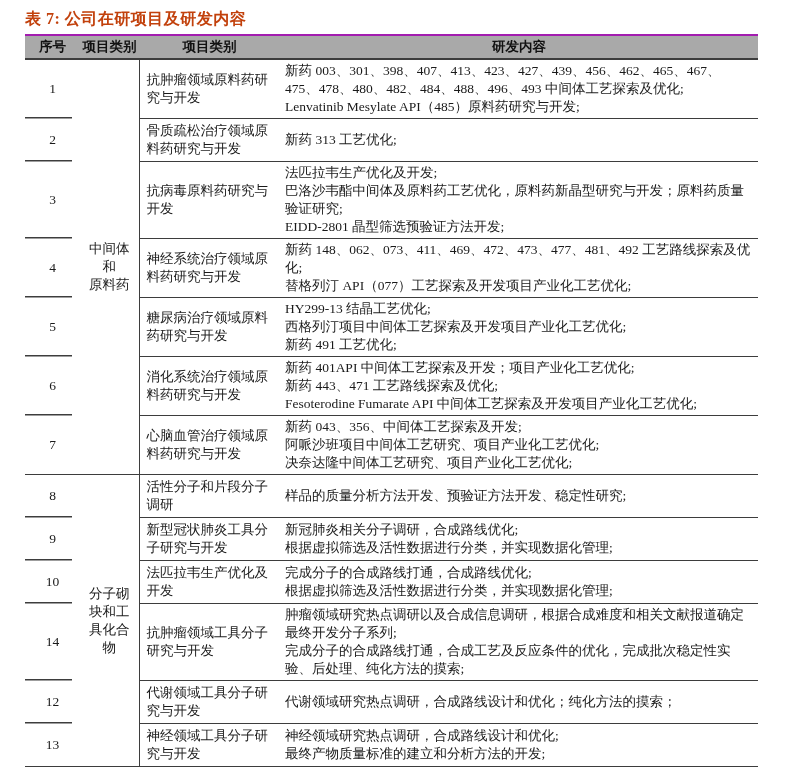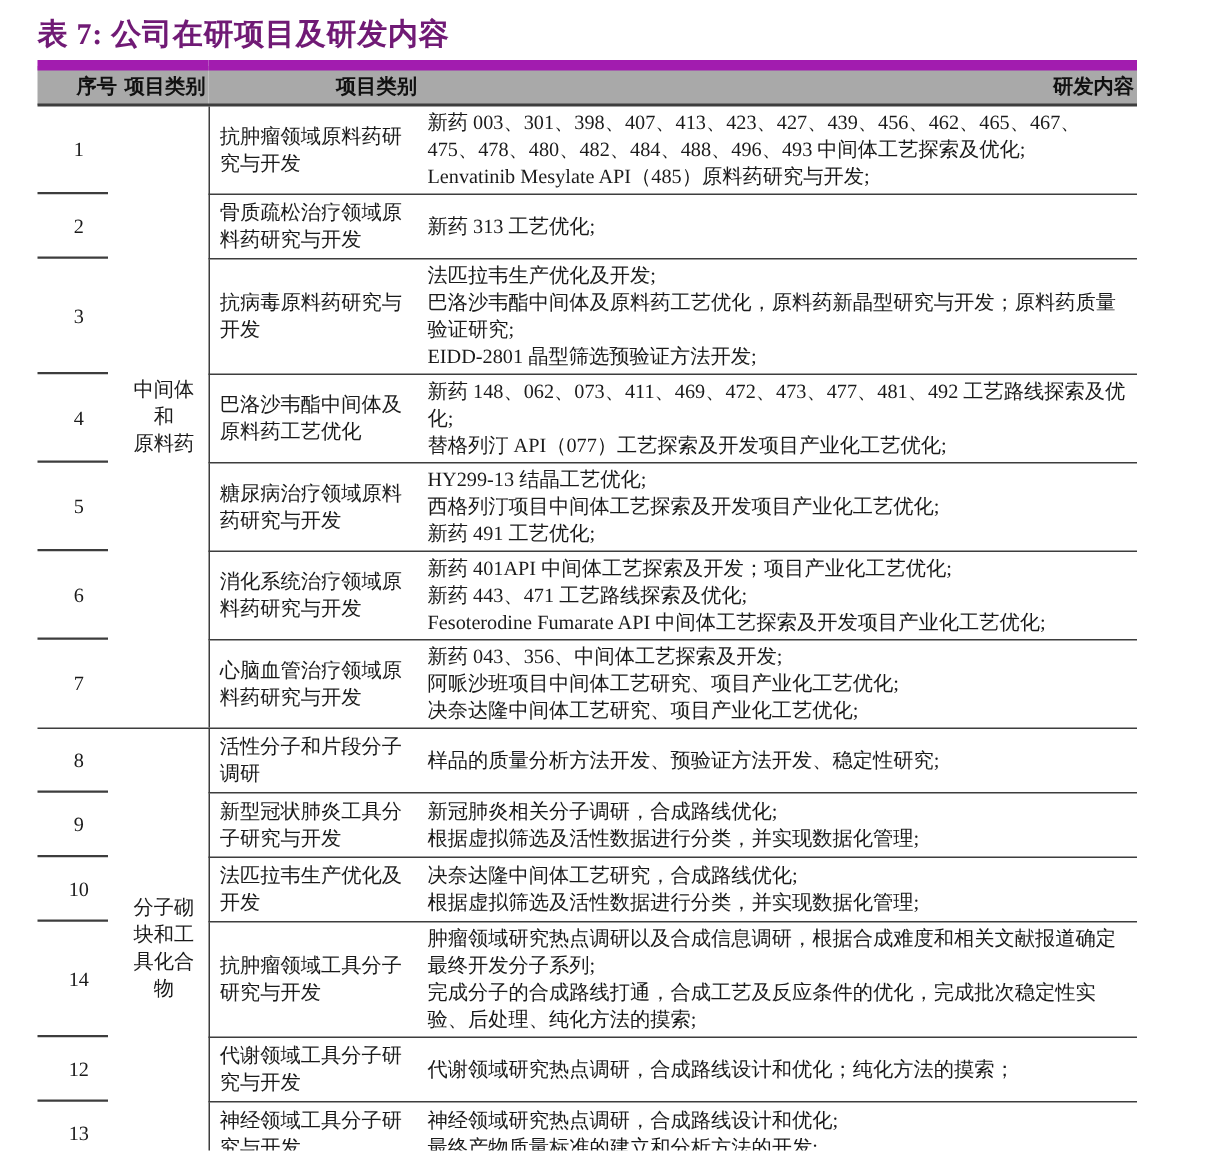--- a/index.html
+++ b/index.html
@@ -11,40 +11,40 @@
     font-family: "Liberation Serif", "DejaVu Serif", serif;
     color: #1a1a1a;
   }
   .page {
     width: 805px;
     height: 767px;
     overflow: hidden;
   }
   .doc-title {
     margin: 9px 0 4px 25px;
-    font-size: 20px;
+    font-size: 16px;
     font-weight: 700;
     letter-spacing: 0.5px;
-    color: #701a75;
+    color: #c2410c;
   }
   table.rnd-table {
     border-collapse: collapse;
     table-layout: fixed;
     width: 733px;
     margin-left: 25px;
   }
   table.rnd-table thead th {
     background: #a9a9a9;
-    border-top: 7px solid #a21caf;
+    border-top: 2px solid #a21caf;
     border-bottom: 2px solid #3d3d3d;
     font-size: 13.5px;
     font-weight: 700;
     line-height: 16px;
     padding: 3px 2px;
-    text-align: right;
+    text-align: center;
     color: #111111;
     white-space: pre-line;
   }
   th.h-cat { padding: 3px 6px; }
   td {
     vertical-align: middle;
     font-size: 13.5px;
     line-height: 18px;
   }
   td.num {
@@ -119,21 +119,21 @@
       </tr>
       <tr>
         <td class="num">3</td>
         <td class="proj">抗病毒原料药研究与开发</td>
         <td class="content">法匹拉韦生产优化及开发;
 巴洛沙韦酯中间体及原料药工艺优化，原料药新晶型研究与开发；原料药质量验证研究;
 EIDD-2801 晶型筛选预验证方法开发;</td>
       </tr>
       <tr>
         <td class="num">4</td>
-        <td class="proj">巴洛沙韦酯中间体及原料药工艺优化</td>
+        <td class="proj">神经系统治疗领域原料药研究与开发</td>
         <td class="content">新药 148、062、073、411、469、472、473、477、481、492 工艺路线探索及优化;
 替格列汀 API（077）工艺探索及开发项目产业化工艺优化;</td>
       </tr>
       <tr>
         <td class="num">5</td>
         <td class="proj">糖尿病治疗领域原料药研究与开发</td>
         <td class="content">HY299-13 结晶工艺优化;
 西格列汀项目中间体工艺探索及开发项目产业化工艺优化;
 新药 491 工艺优化;</td>
       </tr>
@@ -162,21 +162,21 @@
       </tr>
       <tr>
         <td class="num">9</td>
         <td class="proj">新型冠状肺炎工具分子研究与开发</td>
         <td class="content">新冠肺炎相关分子调研，合成路线优化;
 根据虚拟筛选及活性数据进行分类，并实现数据化管理;</td>
       </tr>
       <tr>
         <td class="num">10</td>
         <td class="proj">法匹拉韦生产优化及开发</td>
-        <td class="content">决奈达隆中间体工艺研究，合成路线优化;
+        <td class="content">完成分子的合成路线打通，合成路线优化;
 根据虚拟筛选及活性数据进行分类，并实现数据化管理;</td>
       </tr>
       <tr>
         <td class="num">14</td>
         <td class="proj">抗肿瘤领域工具分子研究与开发</td>
         <td class="content">肿瘤领域研究热点调研以及合成信息调研，根据合成难度和相关文献报道确定最终开发分子系列;
 完成分子的合成路线打通，合成工艺及反应条件的优化，完成批次稳定性实验、后处理、纯化方法的摸索;</td>
       </tr>
       <tr>
         <td class="num">12</td>

